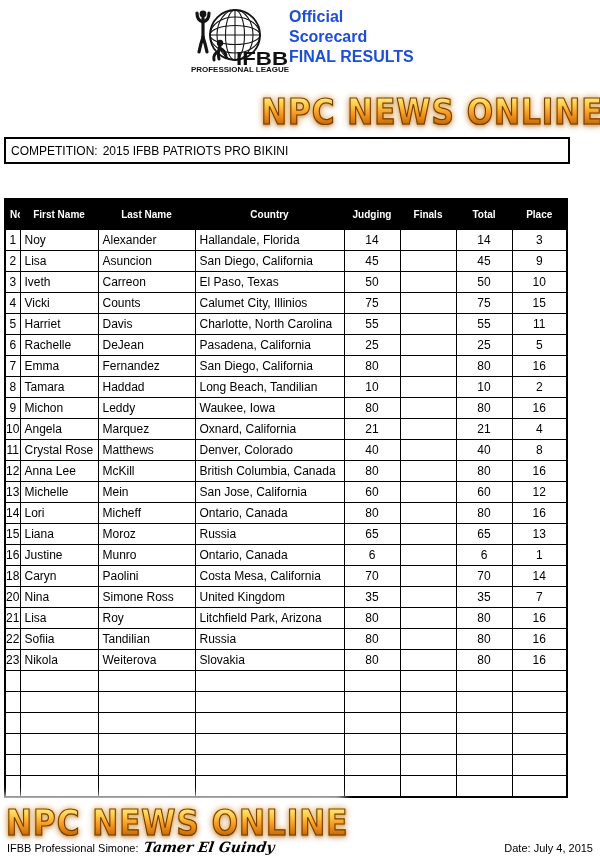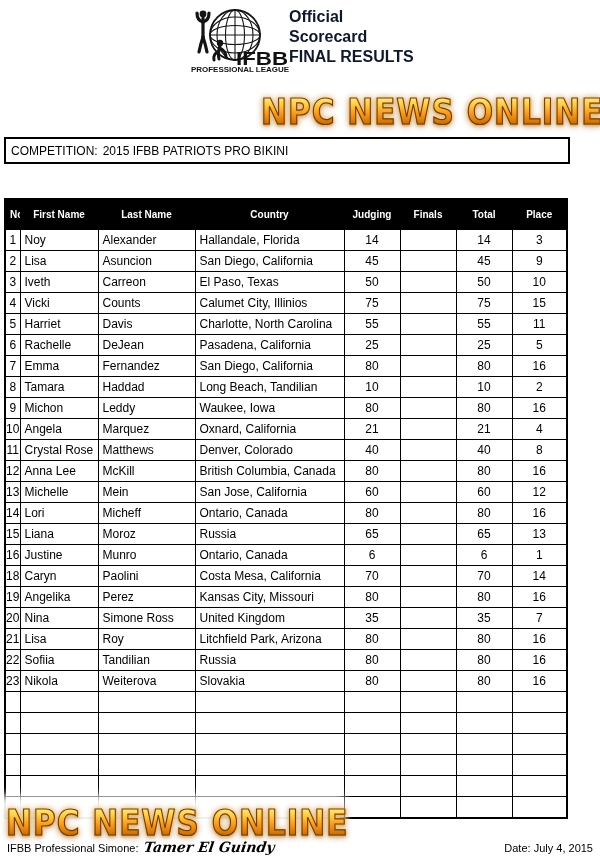--- a/index.html
+++ b/index.html
@@ -5,21 +5,21 @@
   html,body { margin:0; padding:0; }
   body {
     width:600px; height:859px; position:relative; background:#ffffff;
     font-family:"Liberation Sans","DejaVu Sans",sans-serif; color:#000;
     overflow:hidden;
   }
 
   
   .logo { position:absolute; left:189px; top:7px; width:106px; height:66px; }
   .titles { position:absolute; left:289px; top:7px; font-weight:bold;
-            font-size:16px; line-height:20px; color:#0f172a; }
+            font-size:16px; line-height:20px; color:#1d4ed8; }
 
   
   .npc {
     position:absolute; white-space:nowrap;
     font-family:"DejaVu Sans",sans-serif; font-weight:bold;
     font-size:31px; letter-spacing:1px;
     color:#f7a01b;
     transform:scaleY(1.12); transform-origin:top left;
     z-index:5;
   }
@@ -325,30 +325,20 @@
         <td class="c">18</td>
         <td class="l">Caryn</td>
         <td class="l">Paolini</td>
         <td class="l">Costa Mesa, California</td>
         <td class="c">70</td>
         <td class="c"></td>
         <td class="c">70</td>
         <td class="c">14</td>
       </tr>
 
-      <tr>
-        <td class="c">19</td>
-        <td class="l">Angelika</td>
-        <td class="l">Perez</td>
-        <td class="l">Kansas City, Missouri</td>
-        <td class="c">80</td>
-        <td class="c"></td>
-        <td class="c">80</td>
-        <td class="c">16</td>
-      </tr>
 
       <tr>
         <td class="c">20</td>
         <td class="l">Nina</td>
         <td class="l">Simone Ross</td>
         <td class="l">United Kingdom</td>
         <td class="c">35</td>
         <td class="c"></td>
         <td class="c">35</td>
         <td class="c">7</td>

